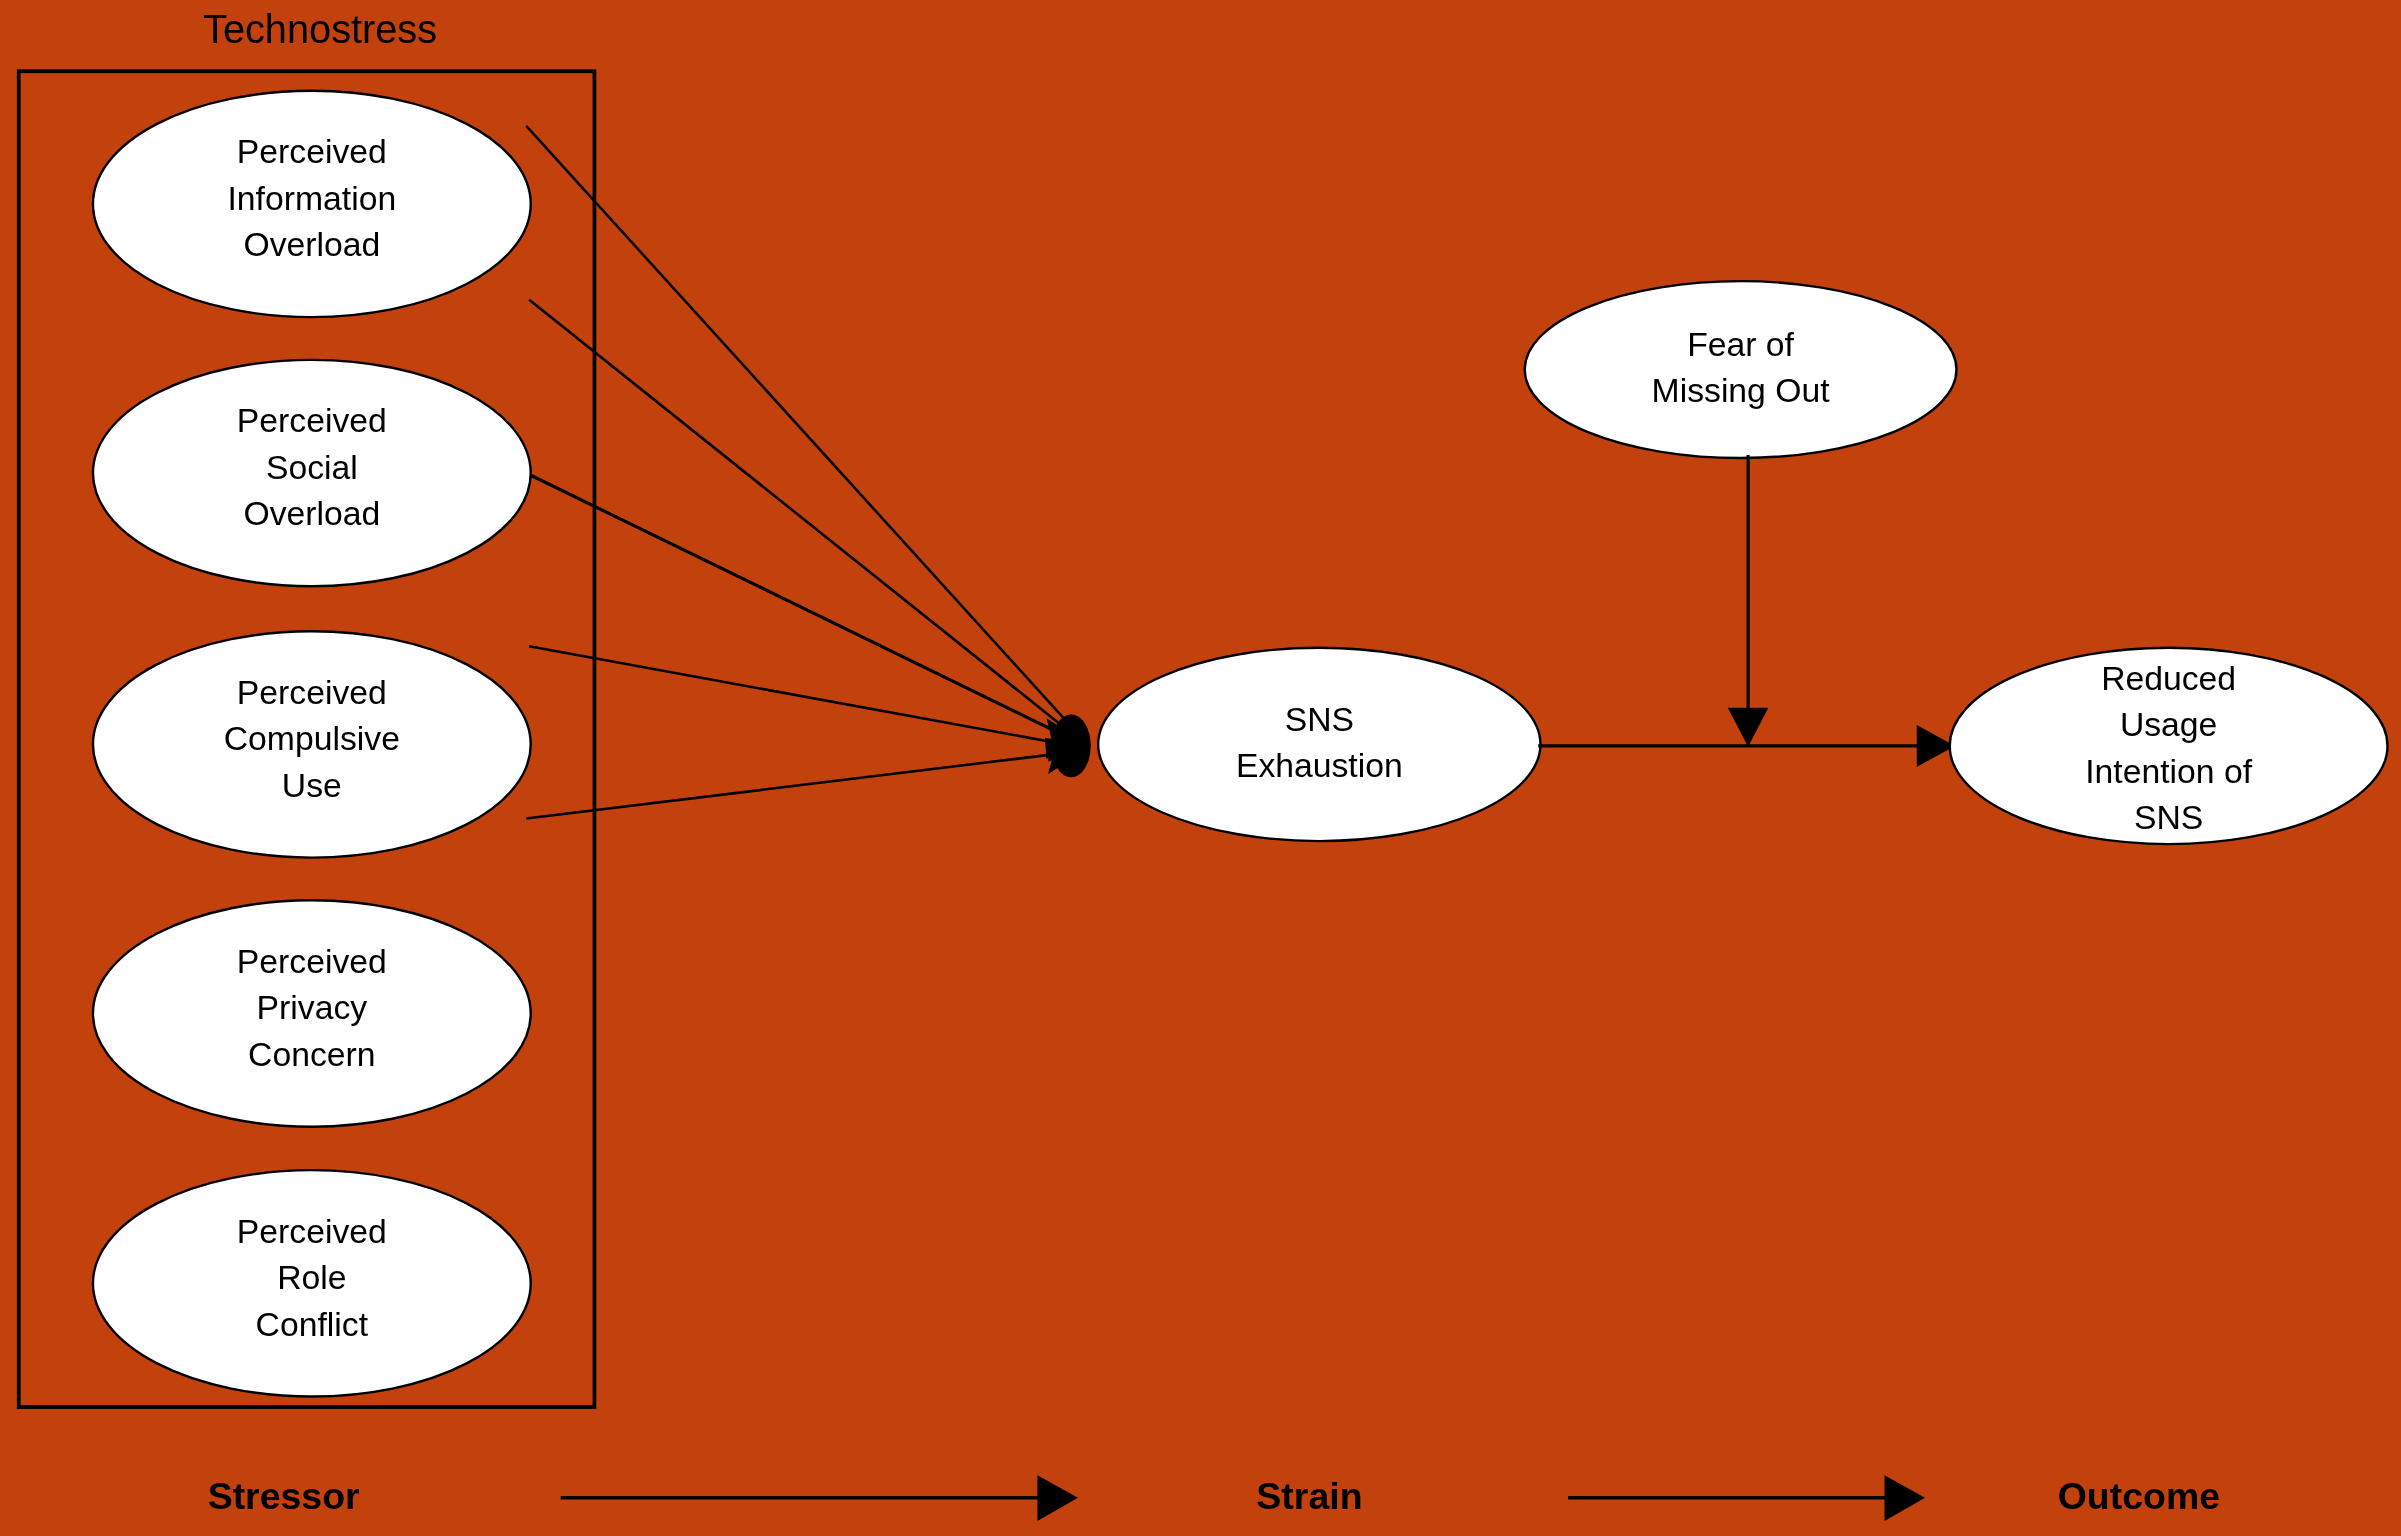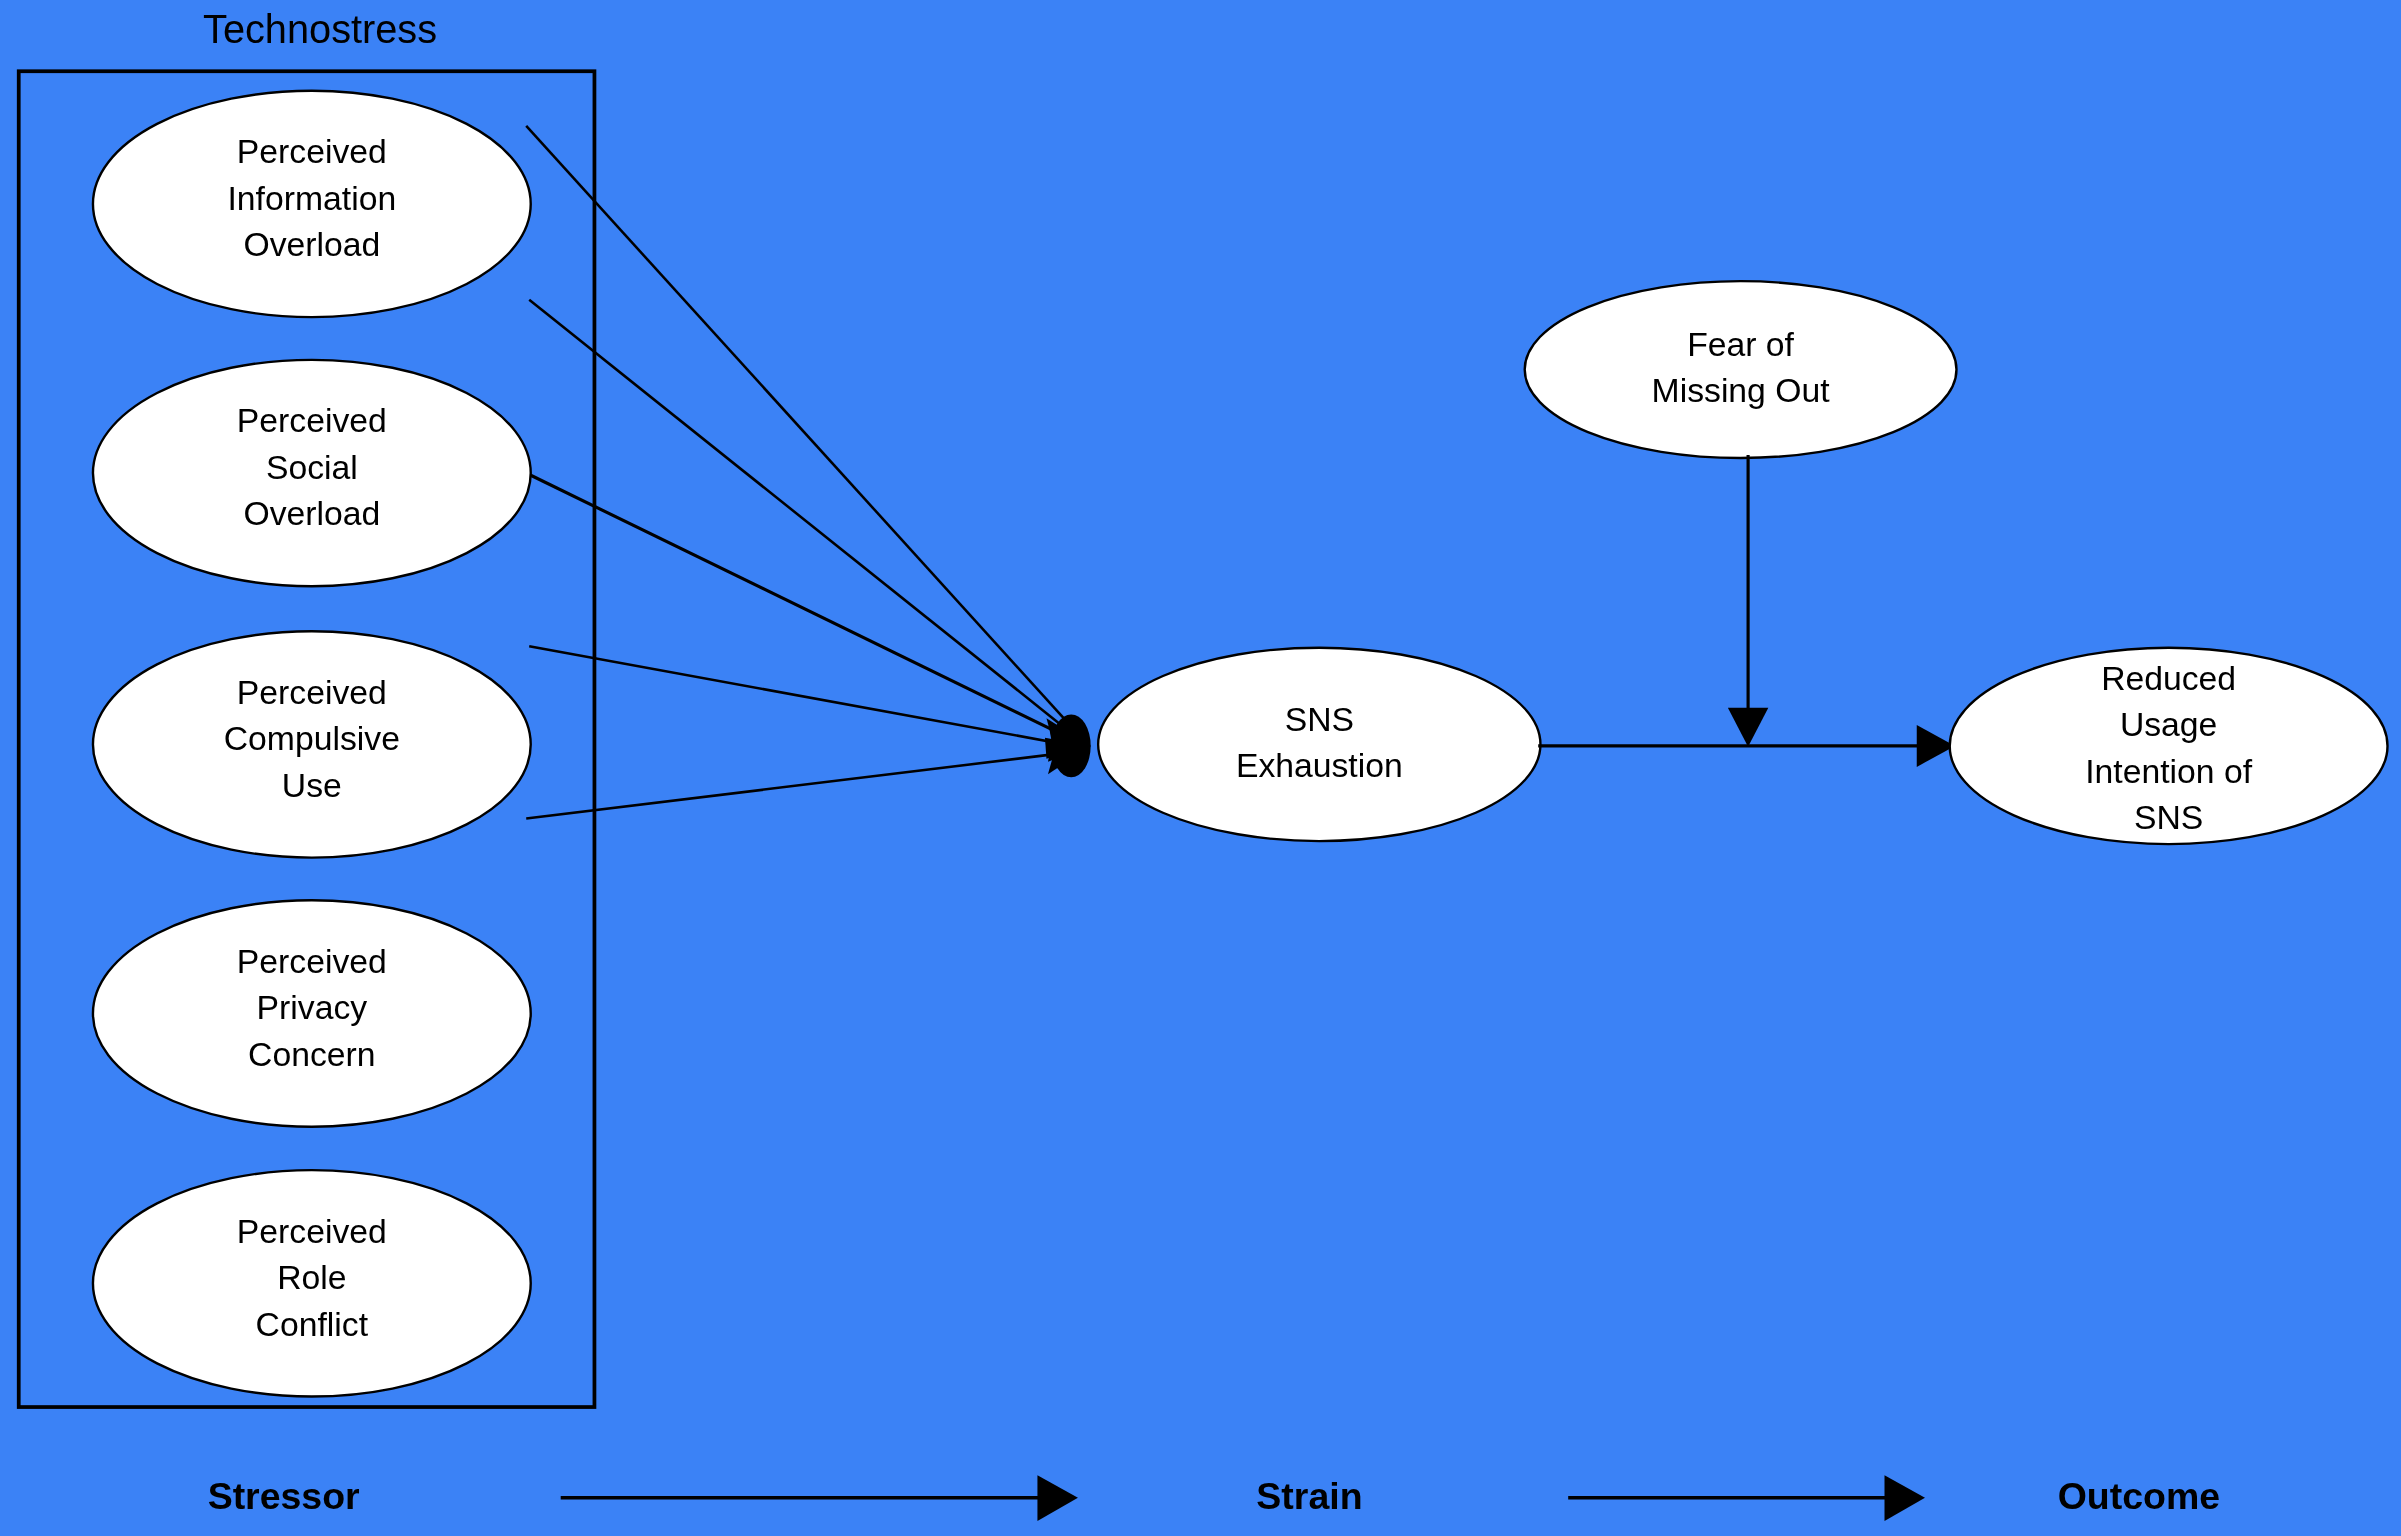--- a/index.html
+++ b/index.html
@@ -7,21 +7,21 @@
     padding: 0;
     background: #ffffff;
   }
   body {
     font-family: "Liberation Sans", sans-serif;
   }
   #canvas {
     position: relative;
     width: 2401px;
     height: 1536px;
-    background: #3b82f6;
+    background: #c2410c;
     overflow: hidden;
   }
   svg.diagram {
     position: absolute;
     left: 0;
     top: 0;
     width: 2401px;
     height: 1536px;
   }
   .node-ellipse {

